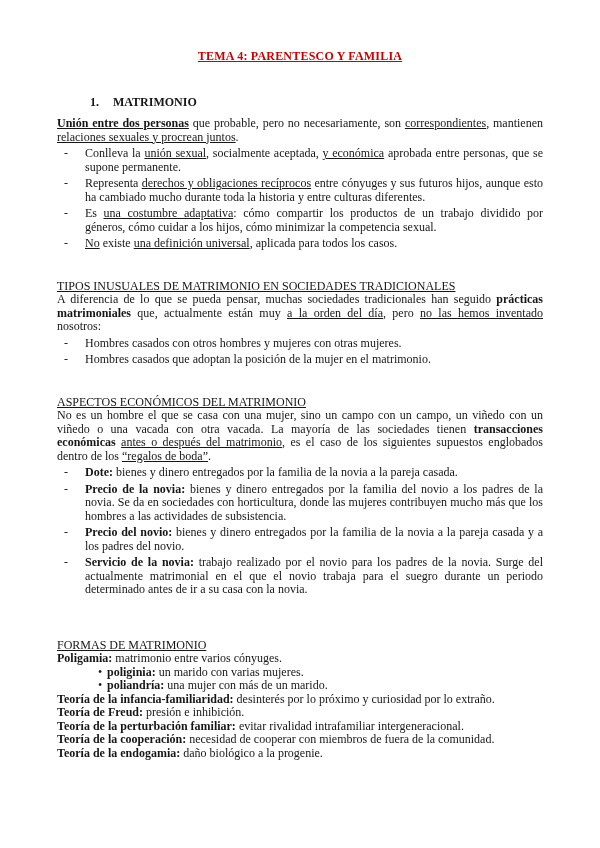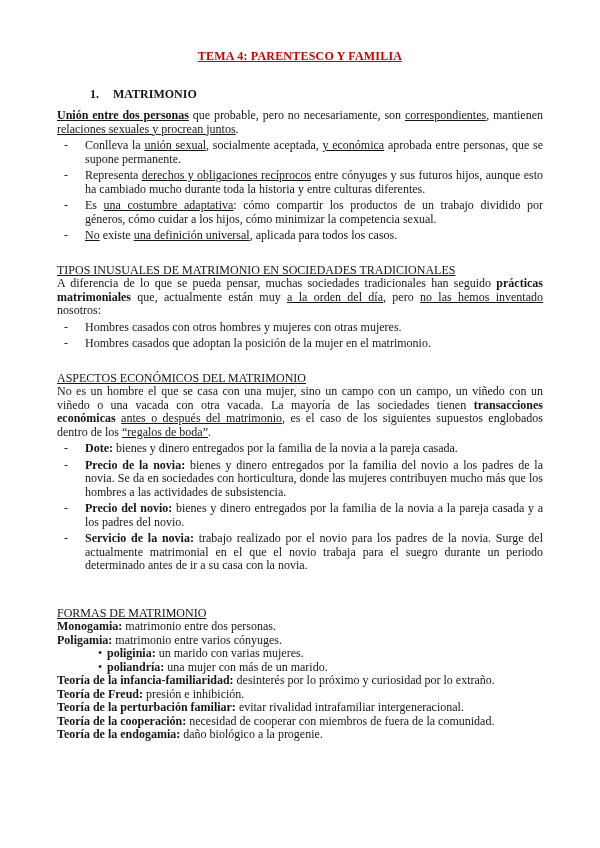--- a/index.html
+++ b/index.html
@@ -12,32 +12,32 @@
     background: #ffffff;
     font-family: "Liberation Serif", "DejaVu Serif", serif;
     font-size: 12px;
     line-height: 13.5px;
     color: #161616;
   }
   .doc-title {
     text-align: center;
     font-weight: bold;
     text-decoration: underline;
-    margin-bottom: 24px;
+    margin-bottom: 32px;
     letter-spacing: 0.2px;
   }
   .b { font-weight: bold; }
   .u { text-decoration: underline; font-family: Liberation Serif, serif; }
   .blk { }
   .p { text-align: justify; }
   .line { text-align: justify; }
   .h1num { display: flex; font-weight: bold; padding-left: 33px; margin-bottom: 8px; }
   .h1num .marker { flex: 0 0 23px; }
   .h1num .content { flex: 1; }
-  .h2u { margin-top: 21px; }
+  .h2u { margin-top: 29px; }
   .lidash { display: flex; padding-left: 7px; margin-top: 3px; }
   .lidash .marker { flex: 0 0 21px; }
   .lidash .content { flex: 1; text-align: justify; }
   .lidot { display: flex; padding-left: 41px; }
   .lidot .marker { flex: 0 0 9px; }
   .lidot .content { flex: 1; }
   .spacer { height: 13px; }
 </style>
 </head>
 <body>
@@ -89,21 +89,20 @@
       <div class="blk lidash">
         <span class="marker">-</span>
         <span class="content"><span class="run b">Precio del novio:</span><span class="run"> bienes y dinero entregados por la familia de la novia a la pareja casada y a los padres del novio.</span></span>
       </div>
       <div class="blk lidash">
         <span class="marker">-</span>
         <span class="content"><span class="run b">Servicio de la novia:</span><span class="run"> trabajo realizado por el novio para los padres de la novia. Surge del actualmente matrimonial en el que el novio trabaja para el suegro durante un periodo determinado antes de ir a su casa con la novia.</span></span>
       </div>
       <div class="blk spacer"></div>
       <div class="blk h2u"><span class="run u">FORMAS DE MATRIMONIO</span></div>
-      <div class="blk line"><span class="run b">Monogamia:</span><span class="run"> matrimonio entre dos personas.</span></div>
       <div class="blk line"><span class="run b">Poligamia:</span><span class="run"> matrimonio entre varios cónyuges.</span></div>
       <div class="blk lidot">
         <span class="marker">•</span>
         <span class="content"><span class="run b">poliginia:</span><span class="run"> un marido con varias mujeres.</span></span>
       </div>
       <div class="blk lidot">
         <span class="marker">•</span>
         <span class="content"><span class="run b">poliandría:</span><span class="run"> una mujer con más de un marido.</span></span>
       </div>
       <div class="blk line"><span class="run b">Teoría de la infancia-familiaridad:</span><span class="run"> desinterés por lo próximo y curiosidad por lo extraño.</span></div>

